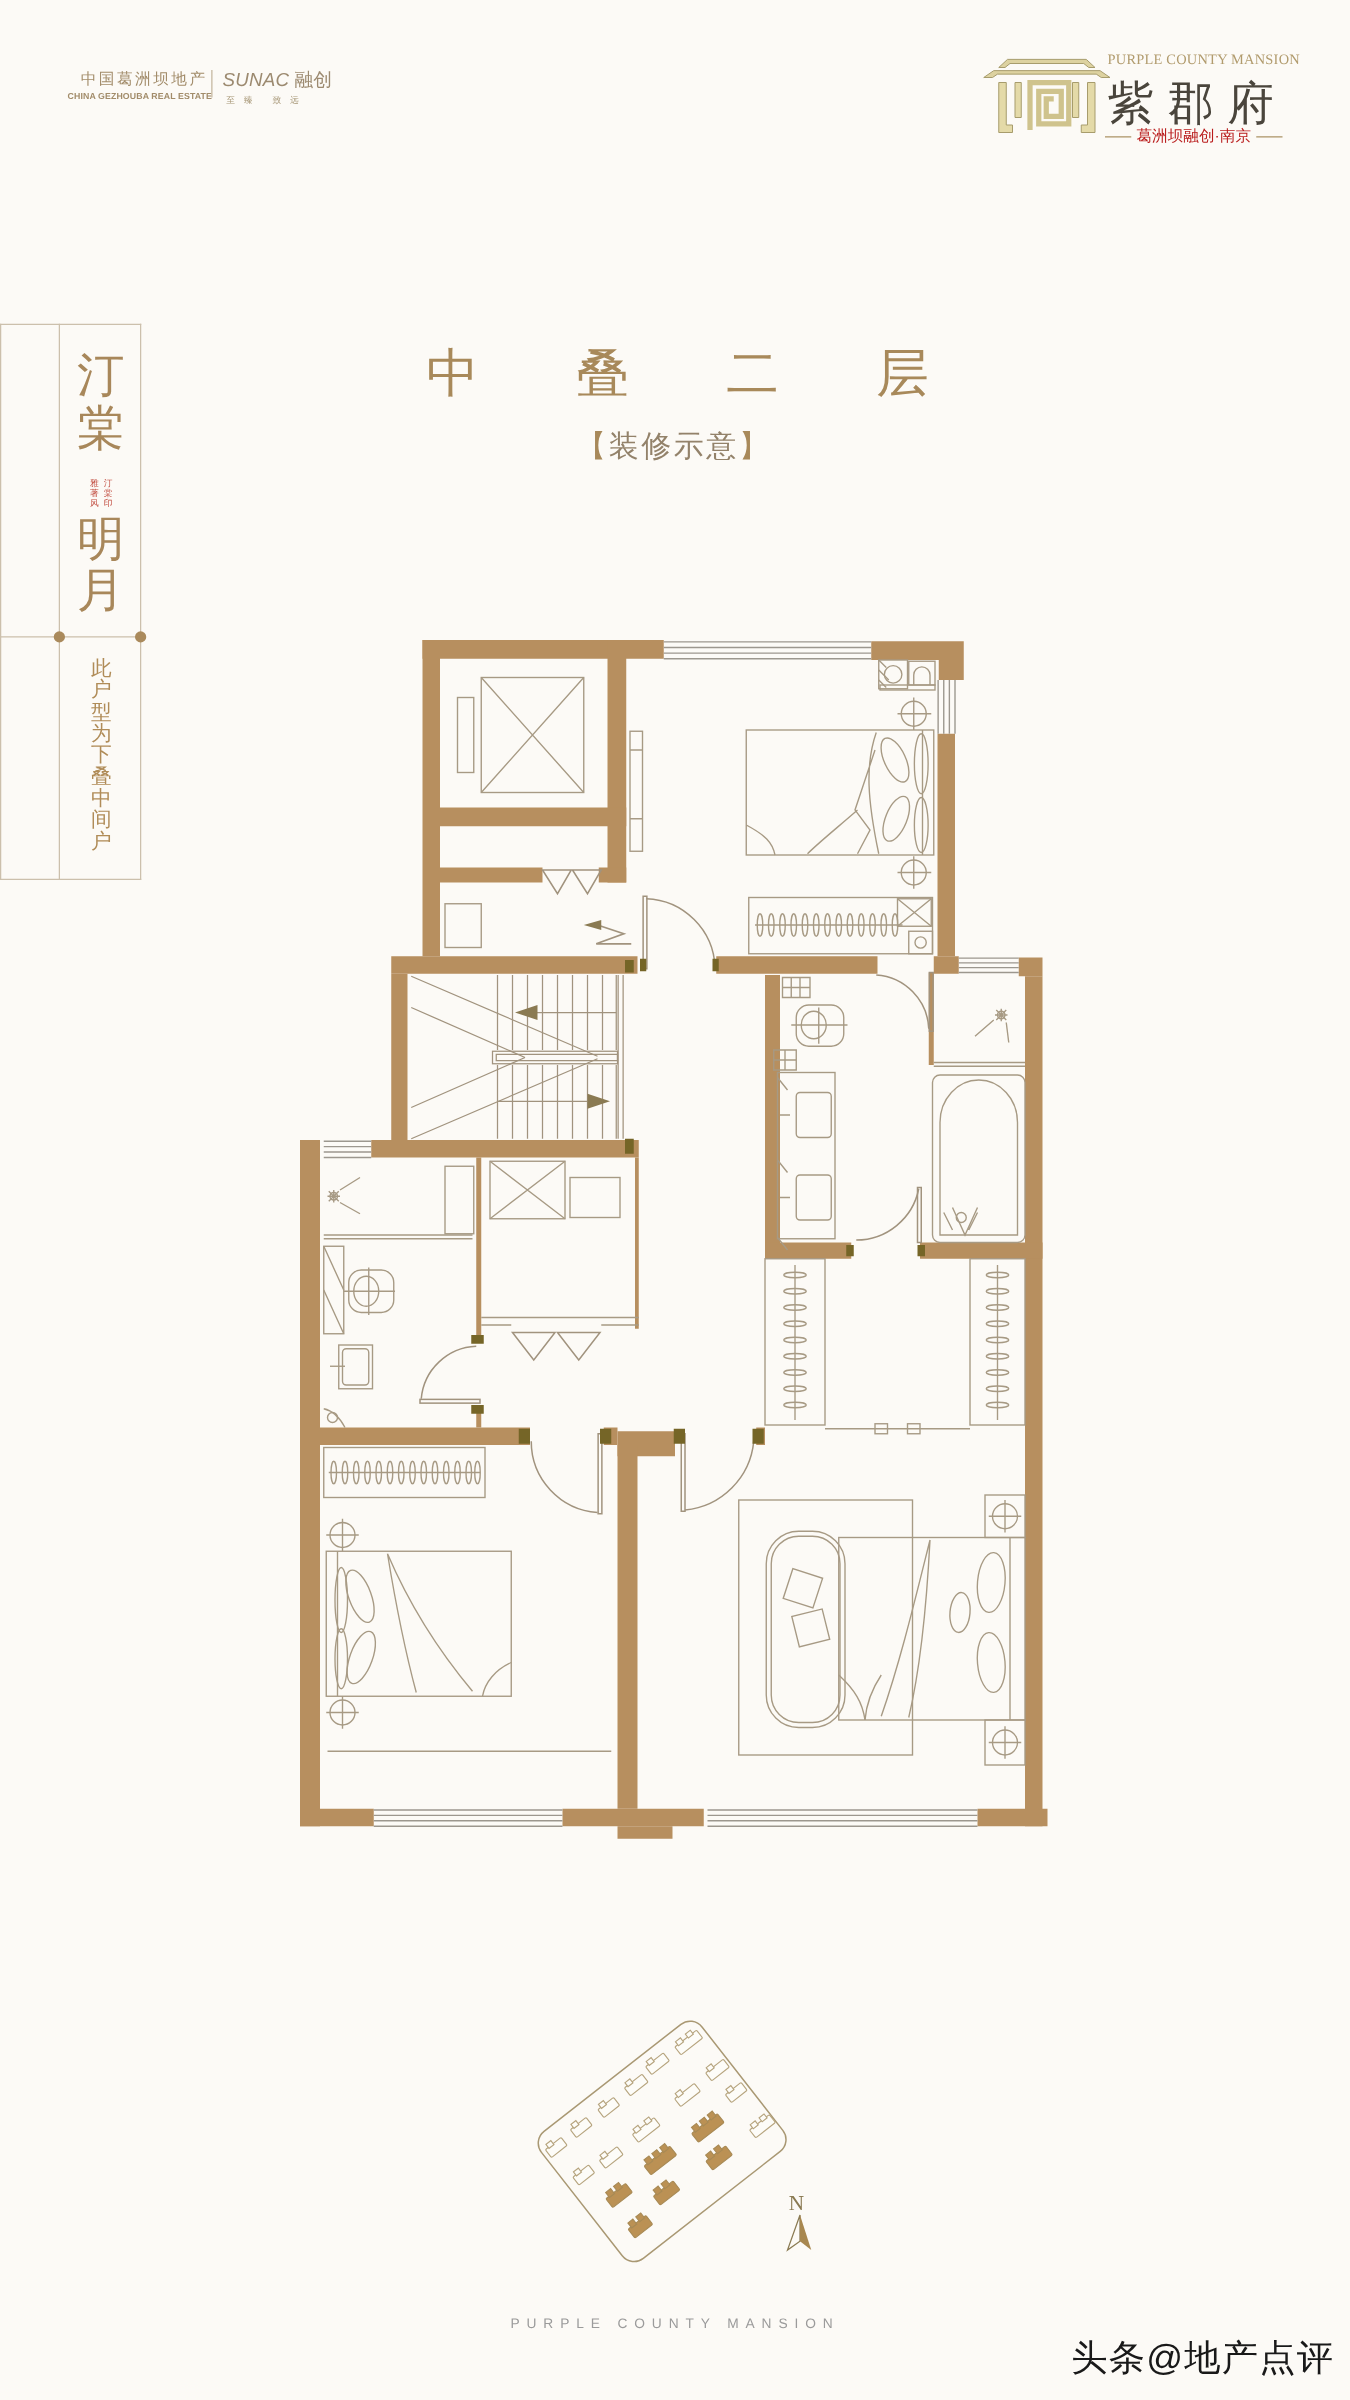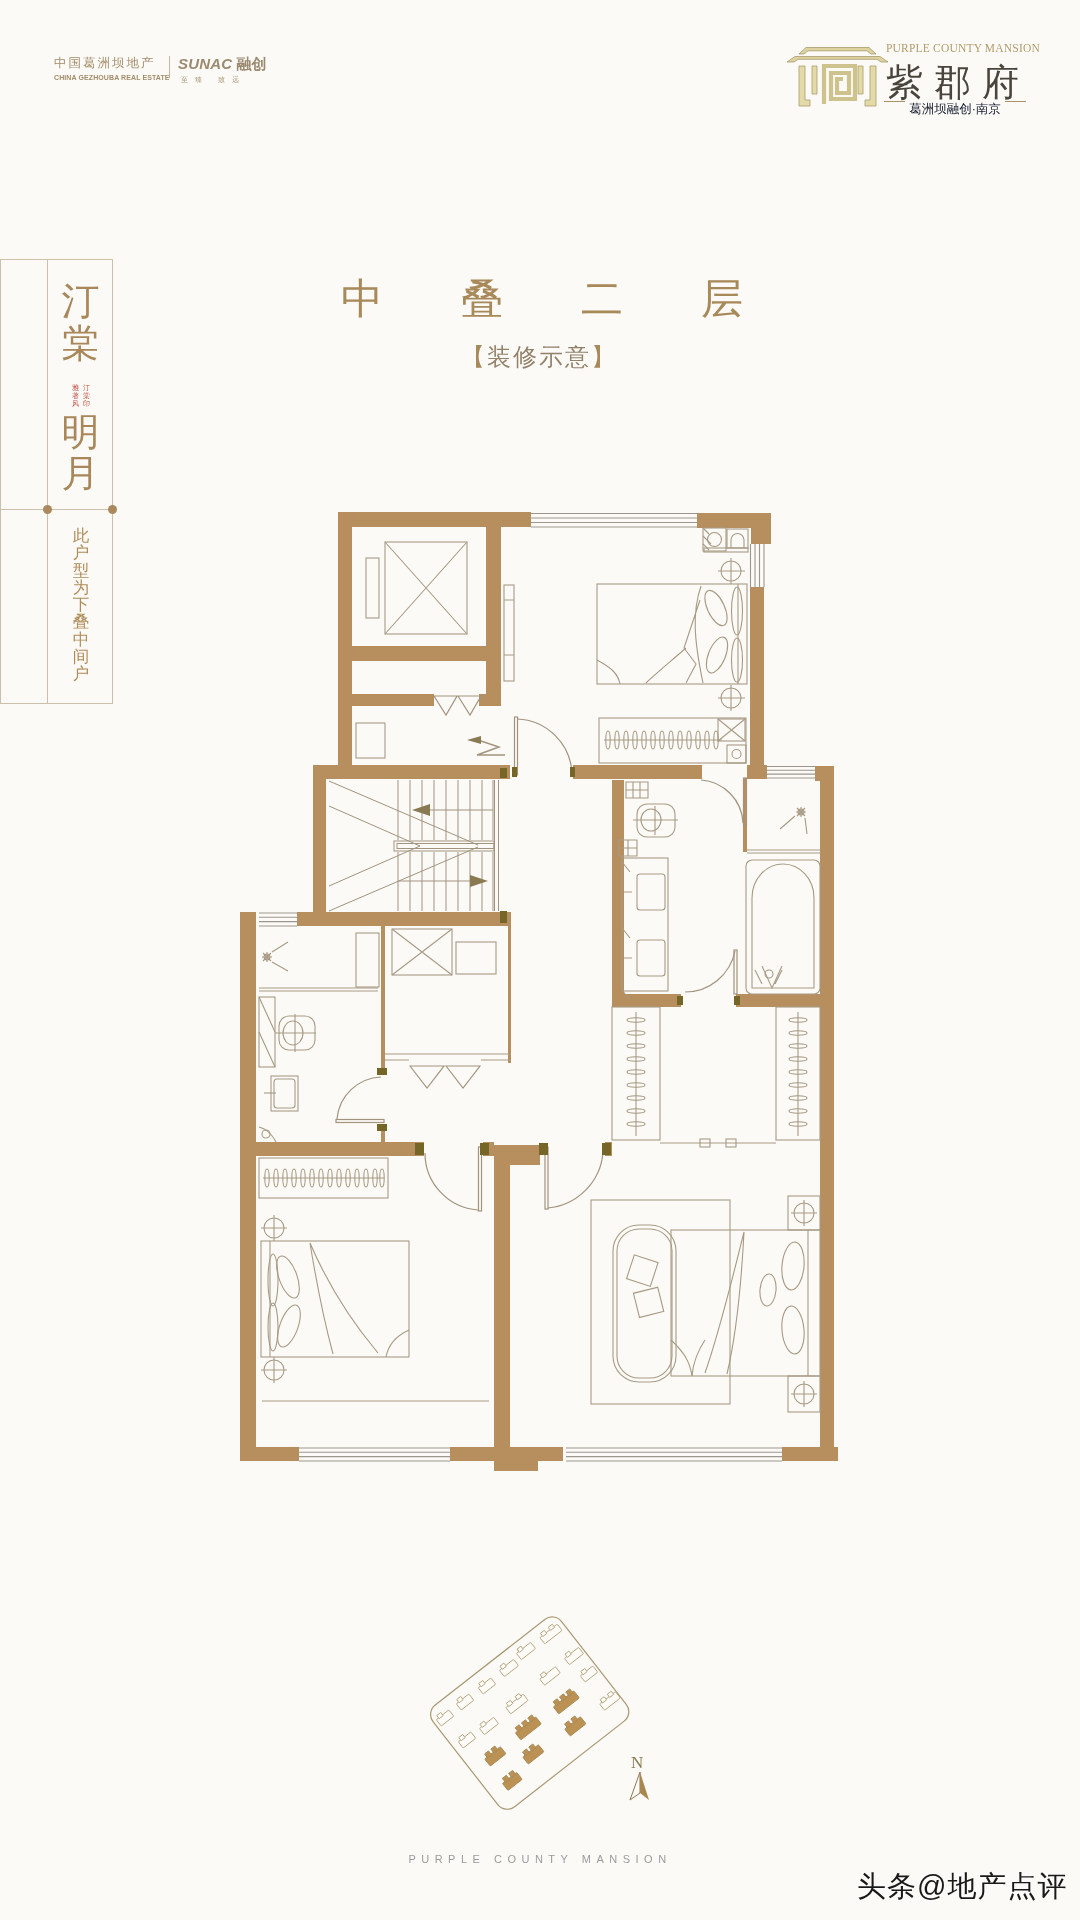--- a/index.html
+++ b/index.html
@@ -2,39 +2,39 @@
 <html><head>
 <meta charset="utf-8">
 <style>
 html,body{margin:0;padding:0}
 body{width:1080px;height:1920px;background:#fcfaf6;font-family:"Liberation Sans",sans-serif;position:relative;overflow:hidden}
 .abs{position:absolute}
 </style>
 </head>
 <body>
 
-<div class="abs" style="left:54px;top:55px;width:112px;text-align:left;color:#a28c6a">
+<div class="abs" style="left:54px;top:55px;width:112px;text-align:right;color:#a28c6a">
   <div style="font-size:12.5px;letter-spacing:2px;white-space:nowrap">中国葛洲坝地产</div>
   <div style="font-size:7px;font-weight:bold;letter-spacing:0.1px;white-space:nowrap;margin-top:2px">CHINA GEZHOUBA REAL ESTATE</div>
 </div>
 
 <div class="abs" style="left:169px;top:56px;width:1px;height:22px;background:#c4b69e"></div>
 
 <div class="abs" style="left:178px;top:55px;width:85px;color:#9c8a70">
-  <div style="font-size:15px;font-weight:bold;white-space:nowrap"><span style="font-style:italic;letter-spacing:0.2px">SUNAC</span> <span style="letter-spacing:0px">融创</span></div>
+  <div style="font-size:15px;font-weight:normal;white-space:nowrap"><span style="font-style:italic;letter-spacing:0.2px">SUNAC</span> <span style="letter-spacing:0px">融创</span></div>
   <div style="font-size:7px;letter-spacing:7px;white-space:nowrap;margin-top:1px;margin-left:3px;color:#a89878">至臻 致远</div>
 </div>
 
 <div class="abs" style="left:886px;top:42px;width:140px;text-align:left;color:#b19b6d">
   <div style="font-family:'Liberation Serif',serif;font-size:11.5px;letter-spacing:0.2px;white-space:nowrap">PURPLE COUNTY MANSION</div>
 </div>
 <div class="abs" style="left:886px;top:58px;color:#4a453c">
   <div style="font-family:Liberation Sans, sans-serif;font-size:37px;letter-spacing:11px;white-space:nowrap">紫郡府</div>
 </div>
-<div class="abs" style="left:884px;top:101px;width:142px;color:#0f172a;display:flex;">
+<div class="abs" style="left:884px;top:101px;width:142px;color:#b91c1c;display:flex;align-items:center">
   <div style="flex:1;height:1px;background:#ab9366"></div>
   <div style="font-size:12.5px;white-space:nowrap;padding:0 4px">葛洲坝融创·南京</div>
   <div style="flex:1;height:1px;background:#ab9366"></div>
 </div>
 
 <div class="abs" style="left:0px;top:259px;width:113px;height:1px;background:#ccc0ac"></div>
 <div class="abs" style="left:0px;top:509px;width:113px;height:1px;background:#ccc0ac"></div>
 <div class="abs" style="left:0px;top:703px;width:113px;height:1px;background:#ccc0ac"></div>
 <div class="abs" style="left:0px;top:259px;width:1px;height:445px;background:#ccc0ac"></div>
 <div class="abs" style="left:47px;top:259px;width:1px;height:445px;background:#ccc0ac"></div>

